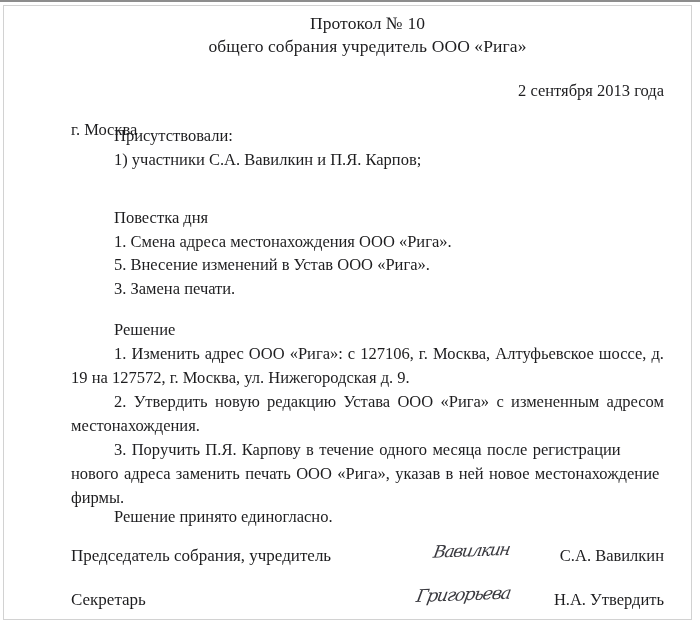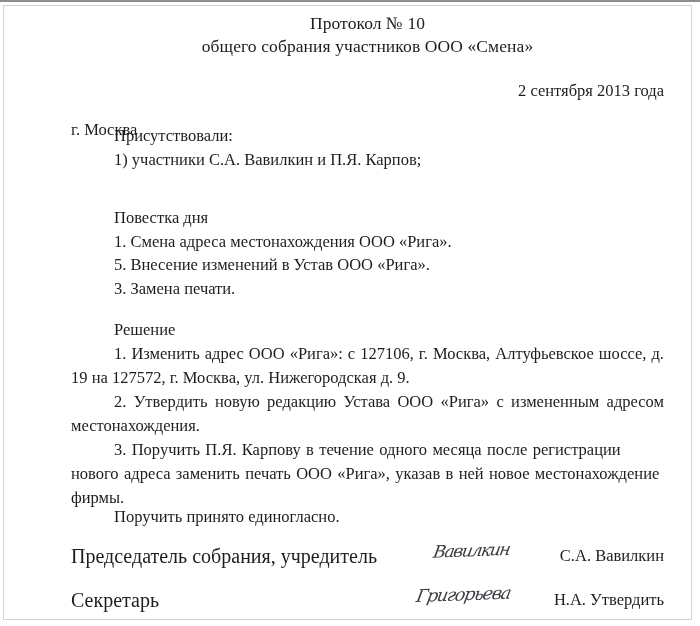--- a/index.html
+++ b/index.html
@@ -142,21 +142,21 @@
     width: 593px;
     height: 34px;
   }
   .sig-row-1 { top: 544px; }
   .sig-row-2 { top: 588px; }
 
   .sig-role {
     position: absolute;
     left: 0;
     top: 0;
-    font-size: 20px;
+    font-size: 17px;
     line-height: 24px;
     white-space: nowrap;
   }
   .sig-mark {
     position: absolute;
     left: 330px;
     top: -4px;
     width: 140px;
     text-align: center;
     font-family: "DejaVu Serif", "Liberation Serif", serif;
@@ -190,21 +190,21 @@
 
 <div id="page">
 
   <div class="scan-top-rule"></div>
   <div class="scan-frame"></div>
 
   <div class="sheet">
 
     <div class="doc-title">
       <span>Протокол № 10</span>
-      <span class="line2">общего собрания участников ООО «Смена»</span>
+      <span class="line2">общего собрания учредитель ООО «Рига»</span>
     </div>
 
     <div class="place-date-row">
       <span class="place">г. Москва</span>
       <span class="date">2 сентября 2013 года</span>
     </div>
 
     <div class="block block-attendees">
       <p>Присутствовали:</p>
       <p>1) участники С.А. Вавилкин и П.Я. Карпов;</p>
@@ -217,21 +217,21 @@
       <p>3. Замена печати.</p>
     </div>
 
     <div class="block-resolution">
       <p class="heading">Решение</p>
       <p class="res-item">1. Изменить адрес ООО «Рига»: с 127106, г. Москва, Алтуфьевское шоссе, д. 19 на 127572, г. Москва, ул. Нижегородская д. 9.</p>
       <p class="res-item tight">2. Утвердить новую редакцию Устава ООО «Рига» с измененным адресом местонахождения.</p>
       <p class="res-item tight">3. Поручить П.Я. Карпову в течение одного месяца после регистрации нового адреса заменить печать ООО «Рига», указав в ней новое местонахождение фирмы.</p>
     </div>
 
-    <div class="unanimous">Поручить принято единогласно.</div>
+    <div class="unanimous">Решение принято единогласно.</div>
 
     <div class="sig-row sig-row-1">
       <span class="sig-role">Председатель собрания, учредитель</span>
       <span class="sig-mark">Вавилкин</span>
       <span class="sig-name">С.А. Вавилкин</span>
     </div>
 
     <div class="sig-row sig-row-2">
       <span class="sig-role">Секретарь</span>
       <span class="sig-mark">Григорьева</span>

